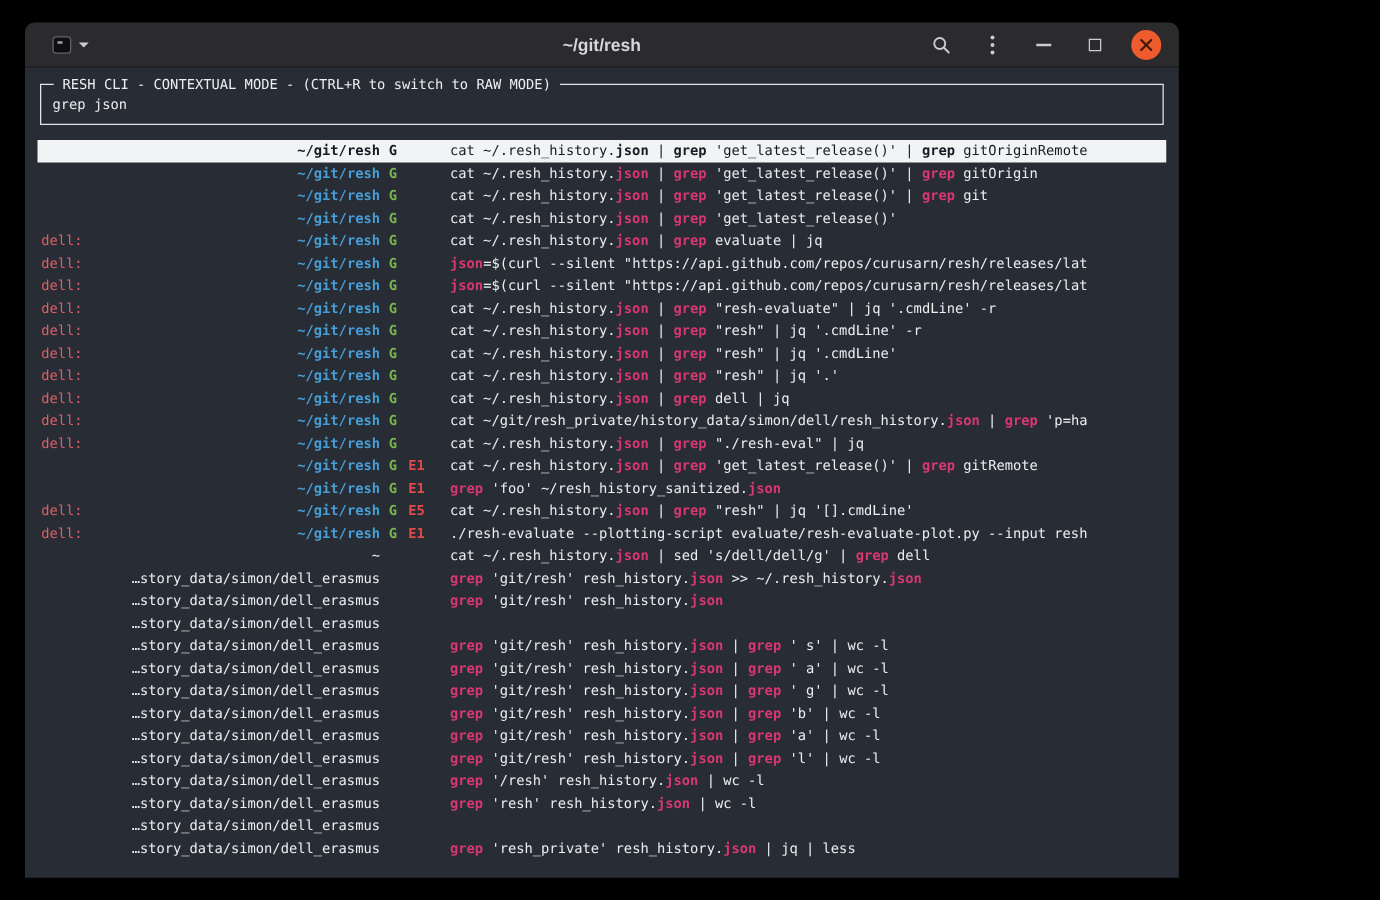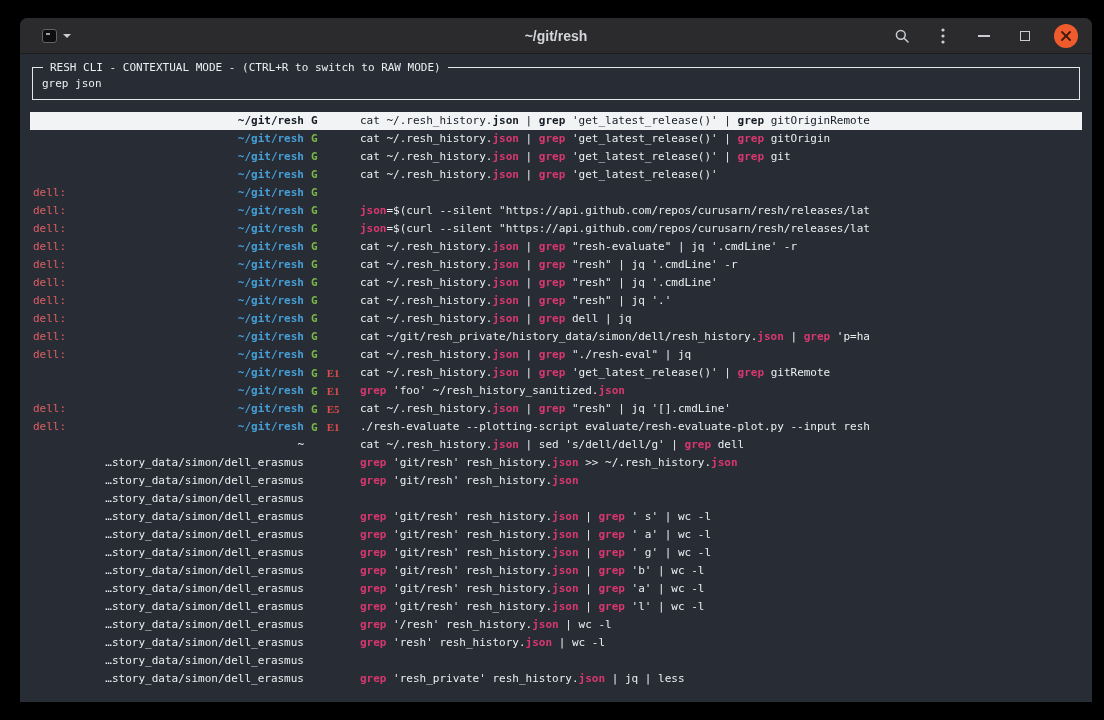--- a/index.html
+++ b/index.html
@@ -4,21 +4,21 @@
 <style>
   :root{
     --bg:#272c35; --fg:#eceef0; --match:#d9376f; --blue:#469ed6; --green:#7ab648;
     --red:#df4b4b; --host:#df5f65; --selbg:#f1f3f4; --selfg:#151b24; --border:#e4e6e9;
     --tbfg:#c9ccd0; --close:#ee5c2d;
   }
   *{box-sizing:border-box;}
   html,body{margin:0;padding:0;}
   body{width:1104px;height:720px;background:#000;position:relative;overflow:hidden;
        font-family:"DejaVu Sans Mono",monospace;}
-  .window{position:absolute;left:20px;top:18px;width:1072px;height:684px;
+  .window{position:absolute;left:20px;top:18px;width:923px;height:684px;
           border-radius:8px 8px 0 0;overflow:hidden;background:var(--bg);}
   
   .titlebar{height:36px;background:#2b2b2d;border-bottom:1px solid #1d1d1f;
             position:relative;display:flex;align-items:center;
             font-family:"Liberation Sans",sans-serif;}
   .tb-title{position:absolute;left:0;right:0;top:0;height:36px;line-height:36px;
             text-align:center;color:#d4d6d9;font-size:14px;font-weight:600;pointer-events:none;}
   .tb-left{display:flex;align-items:center;margin-left:18px;z-index:2;}
   .newtab{display:flex;align-items:center;gap:6px;background:transparent;border:none;
           padding:2px 4px;cursor:default;}
@@ -42,21 +42,21 @@
   .query{padding:7px 0 0 9px;white-space:pre;}
   .list{margin-top:12px;padding:0 10px;}
   .row{display:flex;height:18px;line-height:18px;padding:0 3px;white-space:pre;overflow:hidden;}
   .col-left{width:271px;flex:none;display:flex;justify-content:space-between;overflow:hidden;}
   .host{color:var(--host);}
   .dir{color:var(--fg);}
   .dir.blue{color:var(--blue);font-weight:bold;}
   .col-flags{width:56px;flex:none;padding-left:7px;}
   .flag-g{color:var(--green);font-weight:bold;}
   .flag-e{color:var(--red);font-weight:bold;}
-  .flag-e:not(:empty){margin-left:9px;font-family:Liberation Serif, serif;}
+  .flag-e:not(:empty){margin-left:9px;}
   .col-cmd{flex:1;overflow:hidden;color:var(--fg);}
   .m{color:var(--match);font-weight:bold;}
   .row.selected{background:var(--selbg);}
   .row.selected .host,.row.selected .dir,.row.selected .col-cmd,
   .row.selected .flag-g,.row.selected .flag-e,.row.selected .m{color:var(--selfg);}
 </style>
 </head>
 <body>
 
 <div class="window">
@@ -124,20 +124,21 @@
 
   <div class="row">
     <span class="col-left"><span class="host"></span><span class="dir blue">~/git/resh</span></span>
     <span class="col-flags"><span class="flag-g">G</span><span class="flag-e"></span></span>
     <span class="col-cmd"><span>cat ~/.resh_history.</span><span class="m">json</span><span> | </span><span class="m">grep</span><span> 'get_latest_release()'</span></span>
   </div>
 
   <div class="row">
     <span class="col-left"><span class="host">dell:</span><span class="dir blue">~/git/resh</span></span>
     <span class="col-flags"><span class="flag-g">G</span><span class="flag-e"></span></span>
+    <span class="col-cmd"><span>cat ~/.resh_history.</span><span class="m">json</span><span> | </span><span class="m">grep</span><span> evaluate | jq</span></span>
   </div>
 
   <div class="row">
     <span class="col-left"><span class="host">dell:</span><span class="dir blue">~/git/resh</span></span>
     <span class="col-flags"><span class="flag-g">G</span><span class="flag-e"></span></span>
     <span class="col-cmd"><span class="m">json</span><span>=$(curl --silent "https://api.github.com/repos/curusarn/resh/releases/lat</span></span>
   </div>
 
   <div class="row">
     <span class="col-left"><span class="host">dell:</span><span class="dir blue">~/git/resh</span></span>

